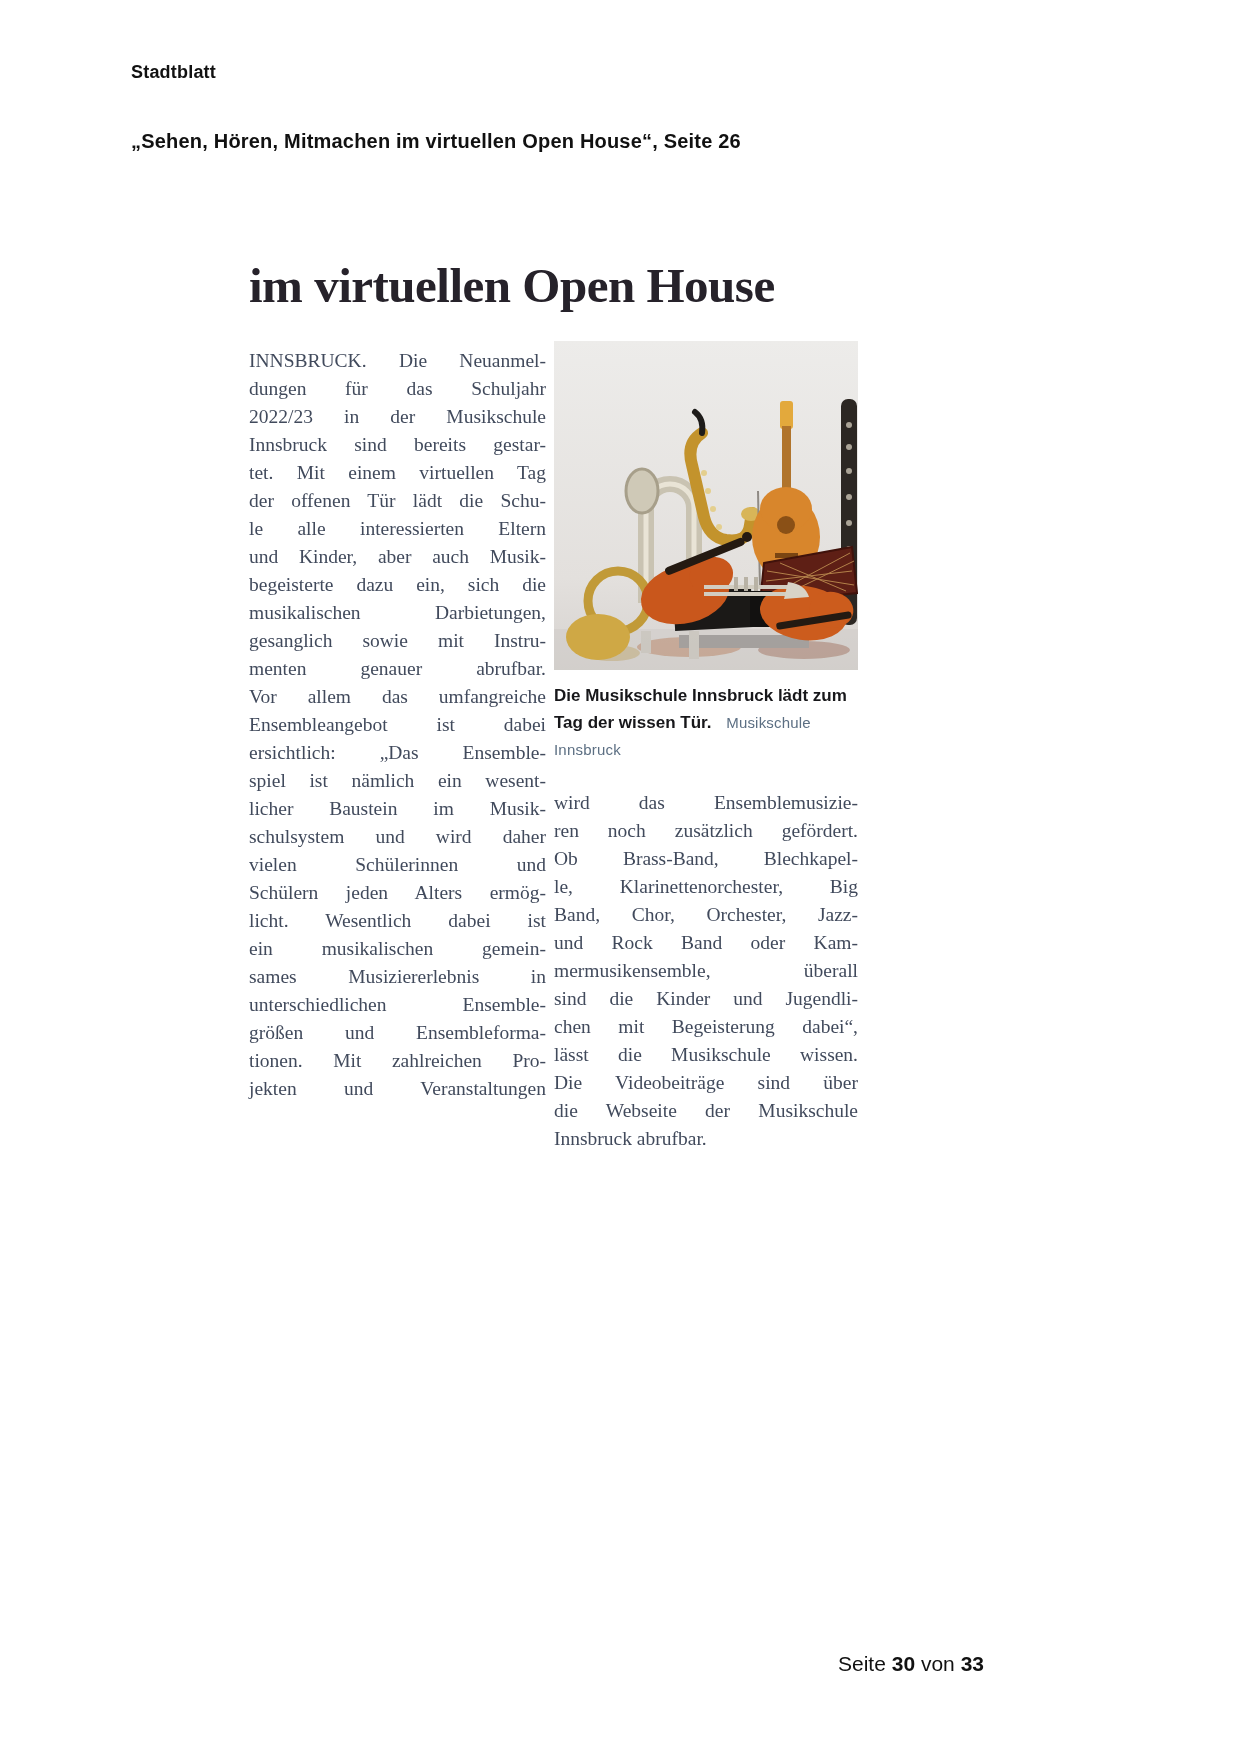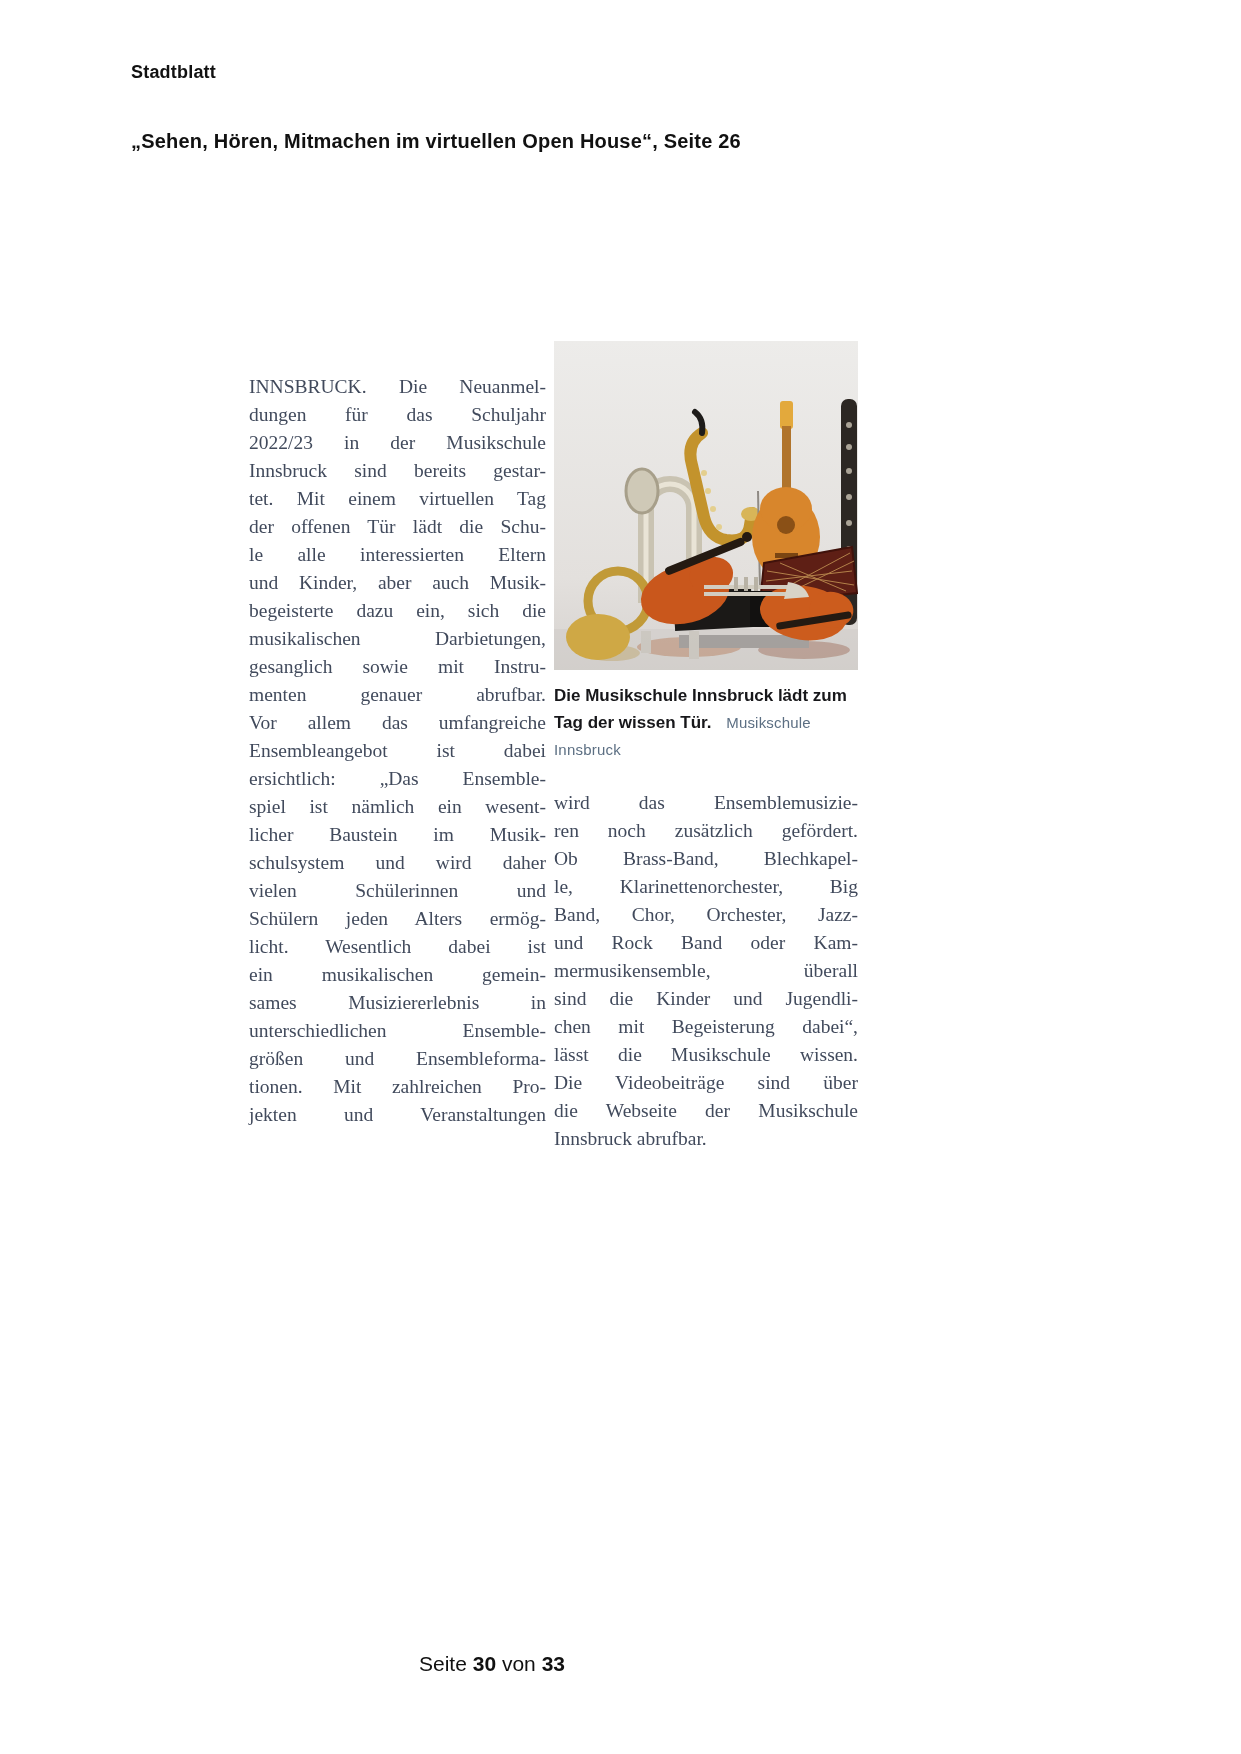--- a/index.html
+++ b/index.html
@@ -16,49 +16,50 @@
     position:absolute; left:131px; top:130px;
     font-size:20px; font-weight:bold; color:#111111; letter-spacing:0.2px;
   }
   .clipping { position:absolute; left:249px; top:203px; width:623px; }
   .headline {
     font-family:"Liberation Serif", serif; font-weight:bold;
     font-size:49px; line-height:55px; color:#26222a; letter-spacing:-0.5px;
     white-space:nowrap;
   }
   .cols { position:absolute; left:0; top:138px; width:623px; display:flex; }
-  .col-left  { width:297px; margin-top:32px; }
+  .col-left  { width:297px; margin-top:6px; }
   .col-right { width:304px; margin-left:8px; }
   .bodytext { font-family:"Liberation Serif", serif; font-size:19.5px; line-height:28px; color:#414a5c; }
   .tline { text-align:justify; text-align-last:justify; -moz-text-align-last:justify; white-space:nowrap; }
   .col-right .lines .tline:last-child { text-align-last:left; -moz-text-align-last:left; }
   .photo { width:304px; height:329px; line-height:0; }
   .photo svg { display:block; }
   .caption { margin-top:12px; width:304px; font-size:17px; font-weight:bold; line-height:27px; color:#17171a; }
   .cap-credit { font-size:15px; font-weight:normal; color:#5c6f83; margin-left:10px; letter-spacing:0.2px; }
   .col-right .lines { margin-top:26px; }
   .doc-footer {
-    position:absolute; left:0; right:0; top:1652px; text-align:center;
+    position:absolute; left:0; right:0; top:1652px; text-align:right;
     font-size:21px; color:#111111;
   }
   .doc-footer .bold { font-weight:bold; }
 </style>
 </head>
 <body>
 
 <div class="page">
 
   <div class="doc-header">Stadtblatt</div>
 
   <div class="doc-ref">„Sehen, Hören, Mitmachen im virtuellen Open House“, Seite 26</div>
 
   <div class="clipping">
 
     <div class="headline">
       <br>
+      <span>im virtuellen Open House</span>
     </div>
 
     <div class="cols">
 
       <div class="col-left bodytext lines">
           <div class="tline">INNSBRUCK. Die Neuanmel-</div>
           <div class="tline">dungen für das Schuljahr</div>
           <div class="tline">2022/23 in der Musikschule</div>
           <div class="tline">Innsbruck sind bereits gestar-</div>
           <div class="tline">tet. Mit einem virtuellen Tag</div>

